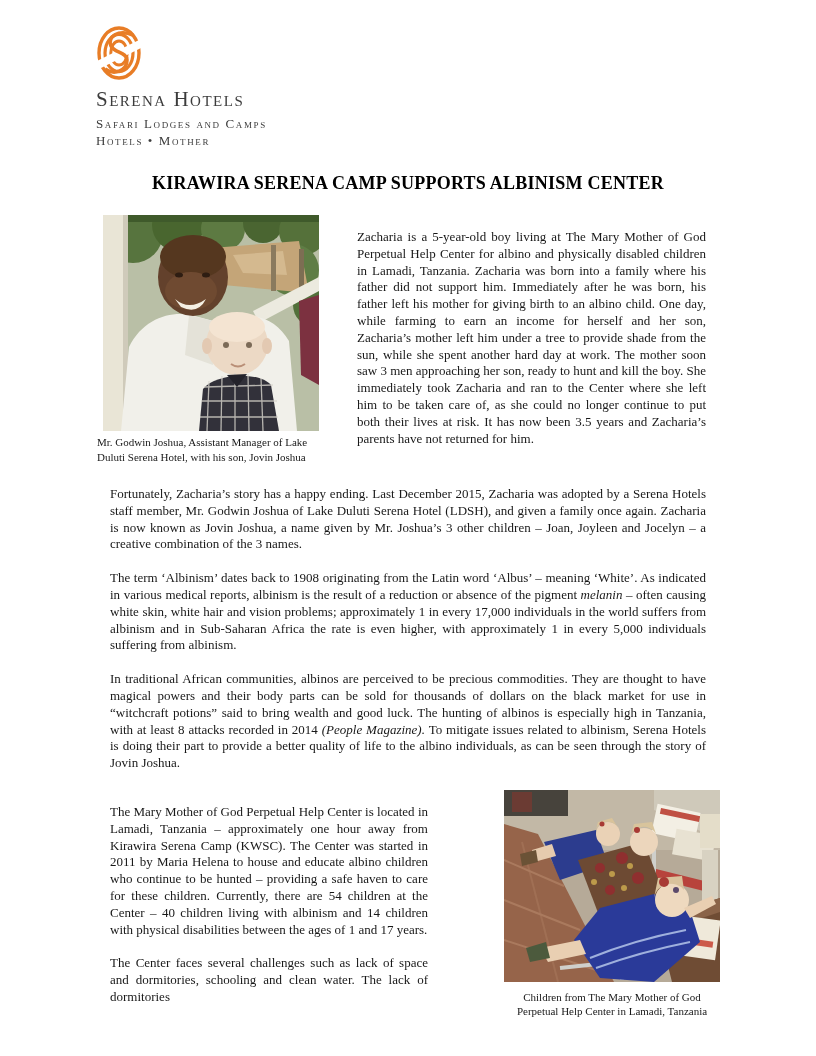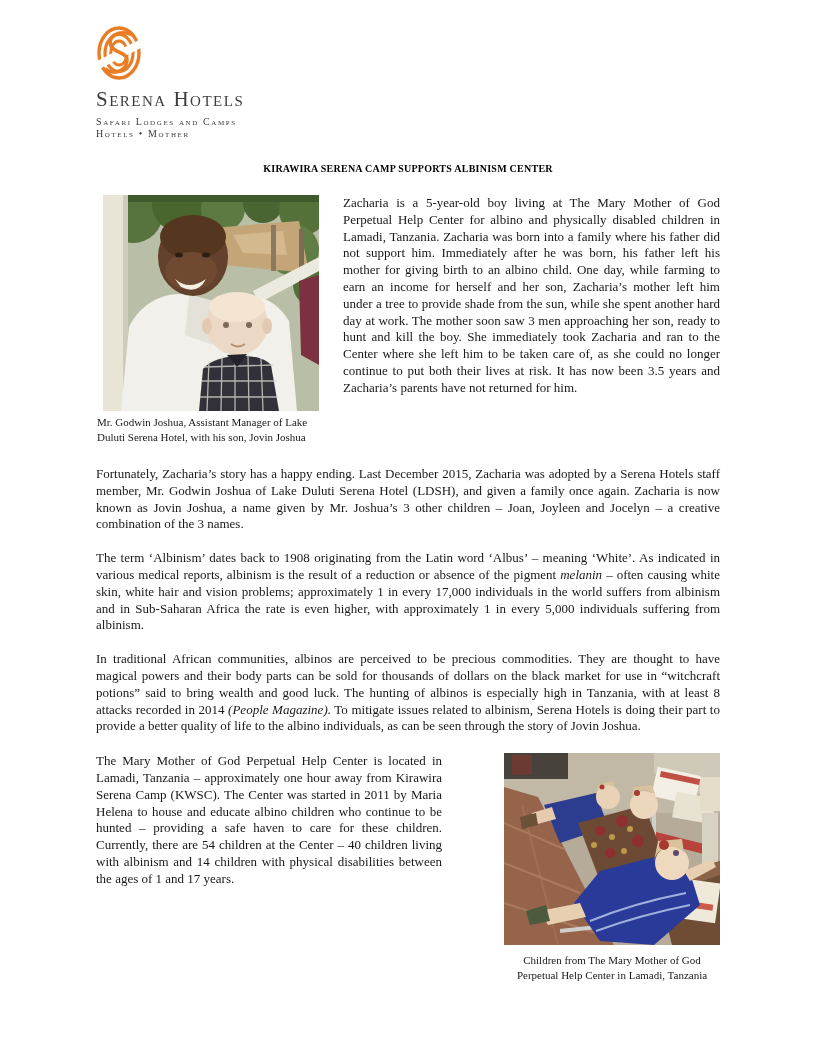--- a/index.html
+++ b/index.html
@@ -18,39 +18,39 @@
   .doc-header{}
   .logo-mark{display:inline-block;height:52px;}
   .brand{
     margin-top:3px;
     font-size:21px;
     font-variant:small-caps;
     letter-spacing:1.5px;
     color:#3c3c3c;
   }
   .tagline{
-    font-size:10px;
+    font-size:13px;
     font-variant:small-caps;
     letter-spacing:1.6px;
     color:#3c3c3c;
     margin-top:4px;
   }
   .tagline + .tagline{margin-top:1px;}
   
   .doc-title{
     margin:24px 0 0 0;
-    font-size:10px;
+    font-size:18px;
     font-weight:bold;
     text-align:center;
     letter-spacing:0.25px;
     color:#000;
   }
   
   .body-text{
-    margin:0;
+    margin:14px;
     font-size:13px;
     line-height:16.8px;
     text-align:justify;
   }
   .rt-b{font-weight:normal;}
   .rt-i{font-style:italic;}
   .mt{margin-top:17px;}
   
   .row{display:flex;align-items:flex-start;}
   .sec1{margin-top:21px;}
@@ -153,20 +153,21 @@
     <p class="body-text col"><span>Zacharia is a 5-year-old boy living at The Mary Mother of God Perpetual Help Center for albino and physically disabled children in Lamadi, Tanzania. Zacharia was born into a family where his father did not support him. Immediately after he was born, his father left his mother for giving birth to an albino child. One day, while farming to earn an income for herself and her son, Zacharia’s mother left him under a tree to provide shade from the sun, while she spent another hard day at work. The mother soon saw 3 men approaching her son, ready to hunt and kill the boy. She immediately took Zacharia and ran to the Center where she left him to be taken care of, as she could no longer continue to put both their lives at risk. It has now been 3.5 years and Zacharia’s parents have not returned for him.</span></p>
   </section>
 
   <p class="body-text mt" style="margin-top:22px;"><span>Fortunately, Zacharia’s story has a happy ending. Last December 2015, Zacharia was adopted by a Serena Hotels staff member, Mr. Godwin Joshua of </span><span class="rt-b">Lake Duluti Serena Hotel (LDSH)</span><span>, and given a family once again. Zacharia is now known as Jovin Joshua, a name given by Mr. Joshua’s 3 other children – Joan, Joyleen and Jocelyn – a creative combination of the 3 names.</span></p>
   <p class="body-text mt"><span>The term ‘Albinism’ dates back to 1908 originating from the Latin word ‘Albus’ – meaning ‘White’. As indicated in various medical reports, albinism is the result of a reduction or absence of the pigment </span><span class="rt-i">melanin</span><span> – often causing white skin, white hair and vision problems; approximately 1 in every 17,000 individuals in the world suffers from albinism and in Sub-Saharan Africa the rate is even higher, with approximately 1 in every 5,000 individuals suffering from albinism.</span></p>
   <p class="body-text mt"><span>In traditional African communities, albinos are perceived to be precious commodities. They are thought to have magical powers and their body parts can be sold for thousands of dollars on the black market for use in “witchcraft potions” said to bring wealth and good luck. The hunting of albinos is especially high in Tanzania, with at least 8 attacks recorded in 2014 </span><span class="rt-i">(People Magazine).</span><span> To mitigate issues related to albinism, Serena Hotels is doing their part to provide a better quality of life to the albino individuals, as can be seen through the story of Jovin Joshua.</span></p>
 
   <section class="row sec2">
     <div class="col2">
       <p class="body-text"><span>The Mary Mother of God Perpetual Help Center is located in Lamadi, Tanzania – approximately one hour away from </span><span class="rt-b">Kirawira Serena Camp (KWSC)</span><span>. The Center was started in 2011 by Maria Helena to house and educate albino children who continue to be hunted – providing a safe haven to care for these children. Currently, there are 54 children at the Center – 40 children living with albinism and 14 children with physical disabilities between the ages of 1 and 17 years.</span></p>
+      <p class="body-text mt"><span>The Center faces several challenges such as lack of space and dormitories, schooling and clean water. The lack of dormitories</span></p>
     </div>
     <figure class="fig">
       <div class="photo photo2">
         <svg width="216" height="192" viewBox="0 0 216 192" aria-hidden="true">
           <rect width="216" height="192" fill="#b6aa98"></rect>
           <rect x="0" y="0" width="216" height="60" fill="#c2b8a6"></rect>
           <polygon points="150,0 216,0 216,50 150,20" fill="#cfc9ba"></polygon>
           <rect x="0" y="0" width="64" height="26" fill="#47433c"></rect>
           <rect x="8" y="2" width="20" height="20" fill="#6b3b33"></rect>
           <polygon points="0,34 34,44 110,192 0,192" fill="#96644a"></polygon>

